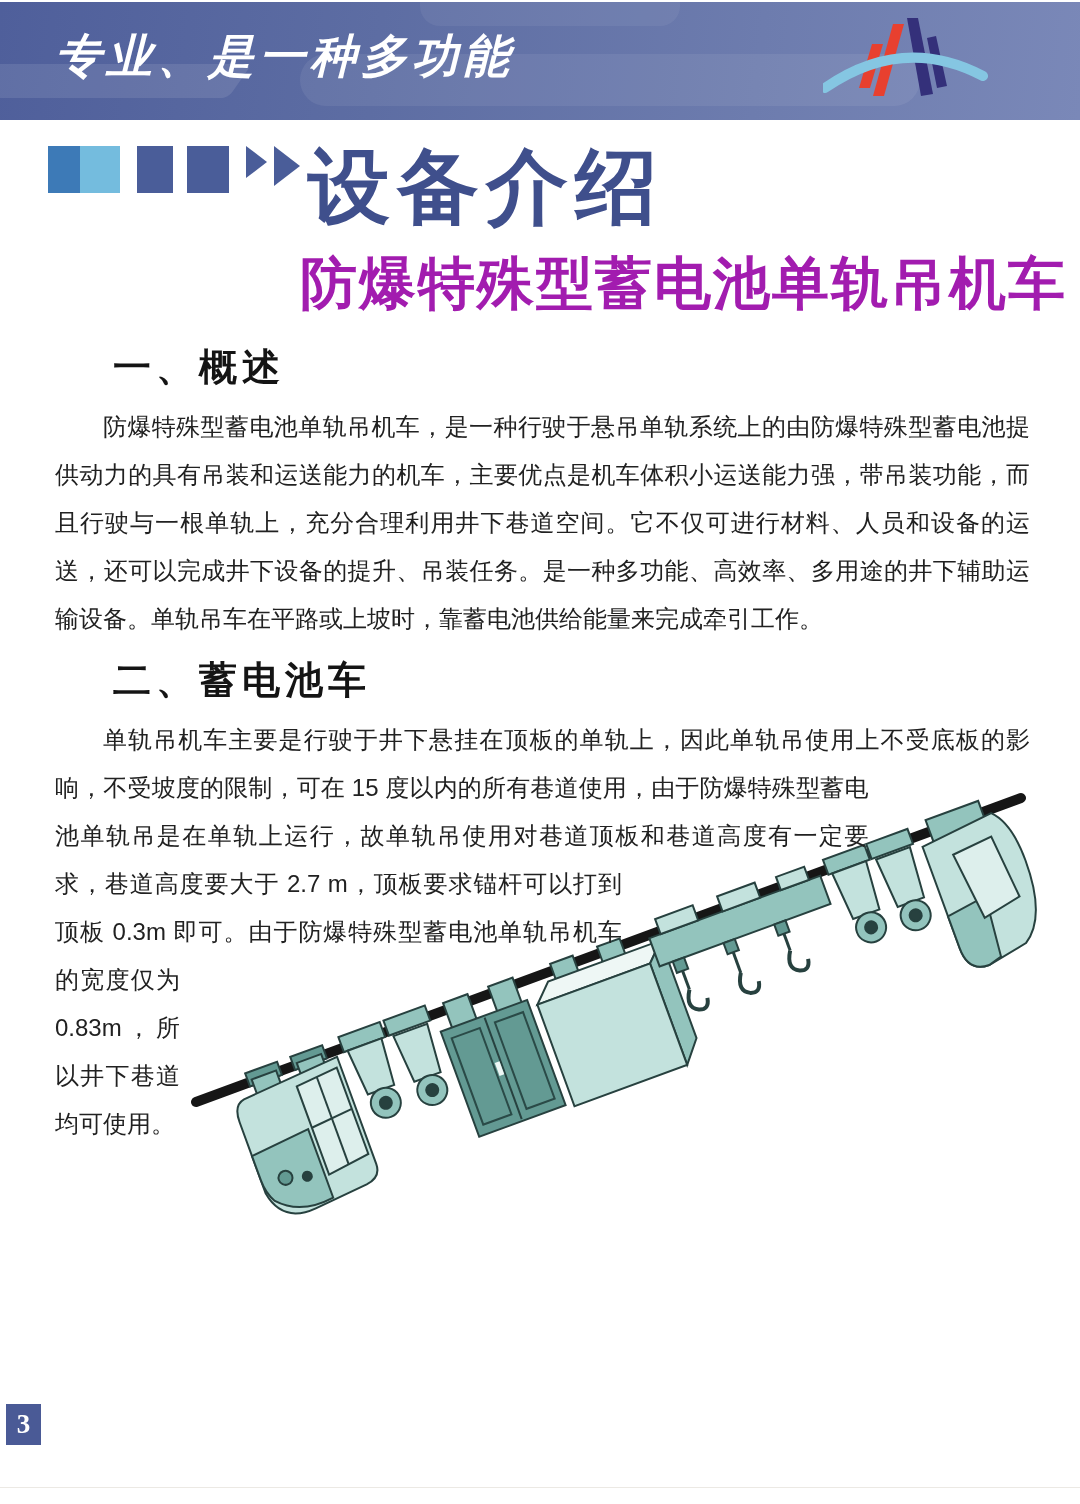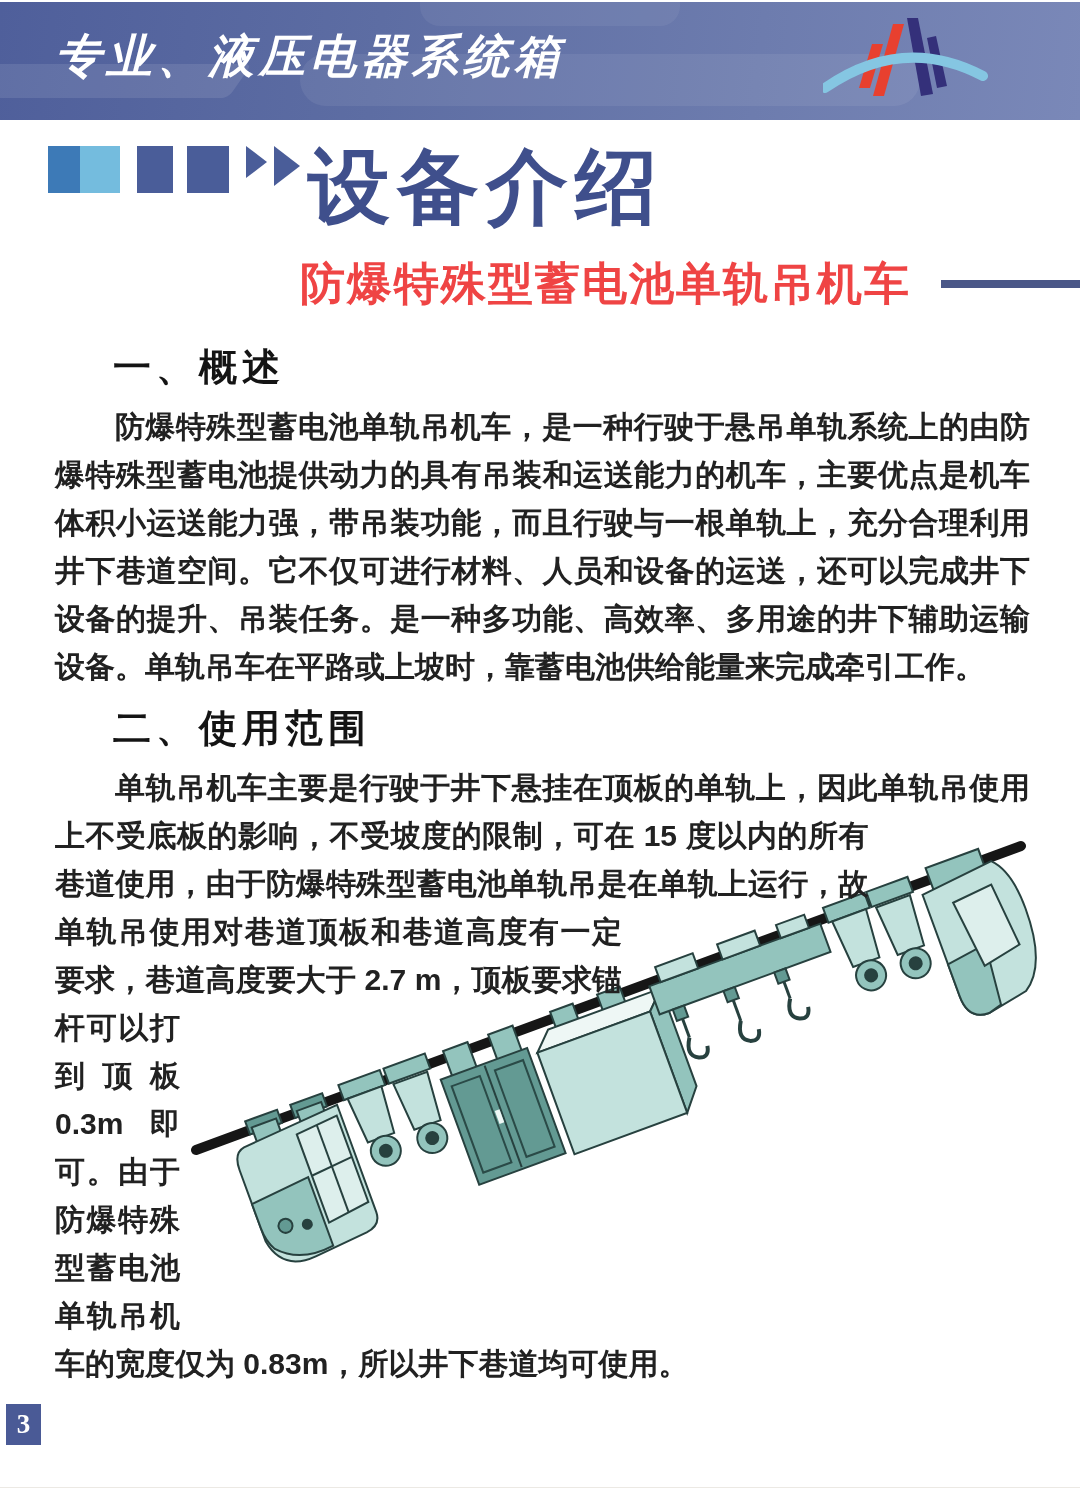--- a/index.html
+++ b/index.html
@@ -31,33 +31,33 @@
   .sq1 { width:32px; height:47px; background:#3d7ab7; }
   .sq2 { width:40px; height:47px; background:#74bcde; margin-right:17px; }
   .sq3 { width:36px; height:47px; background:#4a5d99; margin-right:14px; }
   .sq4 { width:42px; height:47px; background:#4a5d99; margin-right:17px; }
   .tri { width:0; height:0; border-style:solid; flex:none; }
   .tri1 { border-width:16px 0 16px 21px; border-color:transparent transparent transparent #4a5d99; margin-right:7px; }
   .tri2 { border-width:20px 0 20px 26px; border-color:transparent transparent transparent #4a5d99; margin-right:8px; }
   .main-title { font-size:82px; font-weight:bold; color:#3f4f8c; letter-spacing:7px; line-height:1; white-space:nowrap; }
 
   .subtitle-row { position:absolute; top:252px; left:300px; height:64px; display:flex; align-items:center; }
-  .subtitle { font-size:45px; font-weight:bold; color:#ef4444; letter-spacing:2px; white-space:nowrap; }
+  .subtitle { font-size:57px; font-weight:bold; color:#a21caf; letter-spacing:2px; white-space:nowrap; }
   .subtitle-dash { width:150px; height:8px; background:#4a5788; margin-left:30px; flex:none; }
 
   
   .content { position:absolute; left:55px; top:326px; width:975px; color:#222; }
   .section-heading {
     font-size:38px; font-weight:bold; color:#141414; letter-spacing:5px;
     margin:16px 0 10px 58px;
   }
   .section-heading.second { margin-top:12px; }
   .body-para {
-    font-size:30px; line-height:48px; text-align:justify; text-indent:2em;
-    margin:0; font-weight:700; color:#212121;
+    font-size:24px; line-height:48px; text-align:justify; text-indent:2em;
+    margin:0; font-weight:400; color:#212121;
   }
 
   
   .wrap-zone { position:relative; }
   .train-float {
     float:right; width:850px; height:536px;
     shape-outside:polygon(100% 0%, 100% 100%, 0% 100%, 0% 53.7%, 33% 53.7%, 33% 44.8%, 52% 44.8%, 52% 35.8%, 67% 35.8%, 67% 26.9%, 81% 26.9%, 81% 17.9%, 100% 17.9%);
   }
   .train-float svg { display:block; margin-top:84px; overflow:visible; }
 
@@ -71,21 +71,21 @@
 </style>
 </head>
 <body>
 
 <div class="page">
 
   <div class="header-band">
     <div class="streak s1"></div>
     <div class="streak s2"></div>
     <div class="streak s3"></div>
-    <div class="slogan">专业、液压电器系统箱</div>
+    <div class="slogan">专业、是一种多功能</div>
     <svg class="logo" viewBox="0 0 165 104">
       <path d="M36 78 L49 34 L60 34 L47 78 Z" fill="#e8402f"></path>
       <path d="M50 86 L70 14 L81 14 L61 86 Z" fill="#e8402f"></path>
       <path d="M84 8 L95 8 L110 84 L98 86 Z" fill="#34307a"></path>
       <path d="M104 28 L113 26 L124 76 L114 78 Z" fill="#34307a"></path>
       <path d="M2 78 Q 80 24 160 66" fill="none" stroke="#85c6e2" stroke-width="10" stroke-linecap="round"></path>
     </svg>
   </div>
 
   <div class="title-row">
@@ -100,21 +100,21 @@
 
   <div class="subtitle-row">
     <span class="subtitle">防爆特殊型蓄电池单轨吊机车</span>
     <span class="subtitle-dash"></span>
   </div>
 
   <div class="content">
     <h2 class="section-heading">一、概述</h2>
     <p class="body-para">防爆特殊型蓄电池单轨吊机车，是一种行驶于悬吊单轨系统上的由防爆特殊型蓄电池提供动力的具有吊装和运送能力的机车，主要优点是机车体积小运送能力强，带吊装功能，而且行驶与一根单轨上，充分合理利用井下巷道空间。它不仅可进行材料、人员和设备的运送，还可以完成井下设备的提升、吊装任务。是一种多功能、高效率、多用途的井下辅助运输设备。单轨吊车在平路或上坡时，靠蓄电池供给能量来完成牵引工作。</p>
 
-    <h2 class="section-heading second">二、使用范围</h2>
+    <h2 class="section-heading second">二、蓄电池车</h2>
 
     <div class="wrap-zone">
       <div class="train-float">
 
         <svg width="850" height="440" viewBox="0 0 850 440">
 
           <line x1="16" y1="302" x2="841" y2="-2" stroke="#161616" stroke-width="10" stroke-linecap="round"></line>
           <g transform="translate(16,302) rotate(-20.1)" stroke="#27413f" stroke-width="2">
 
             <g>

